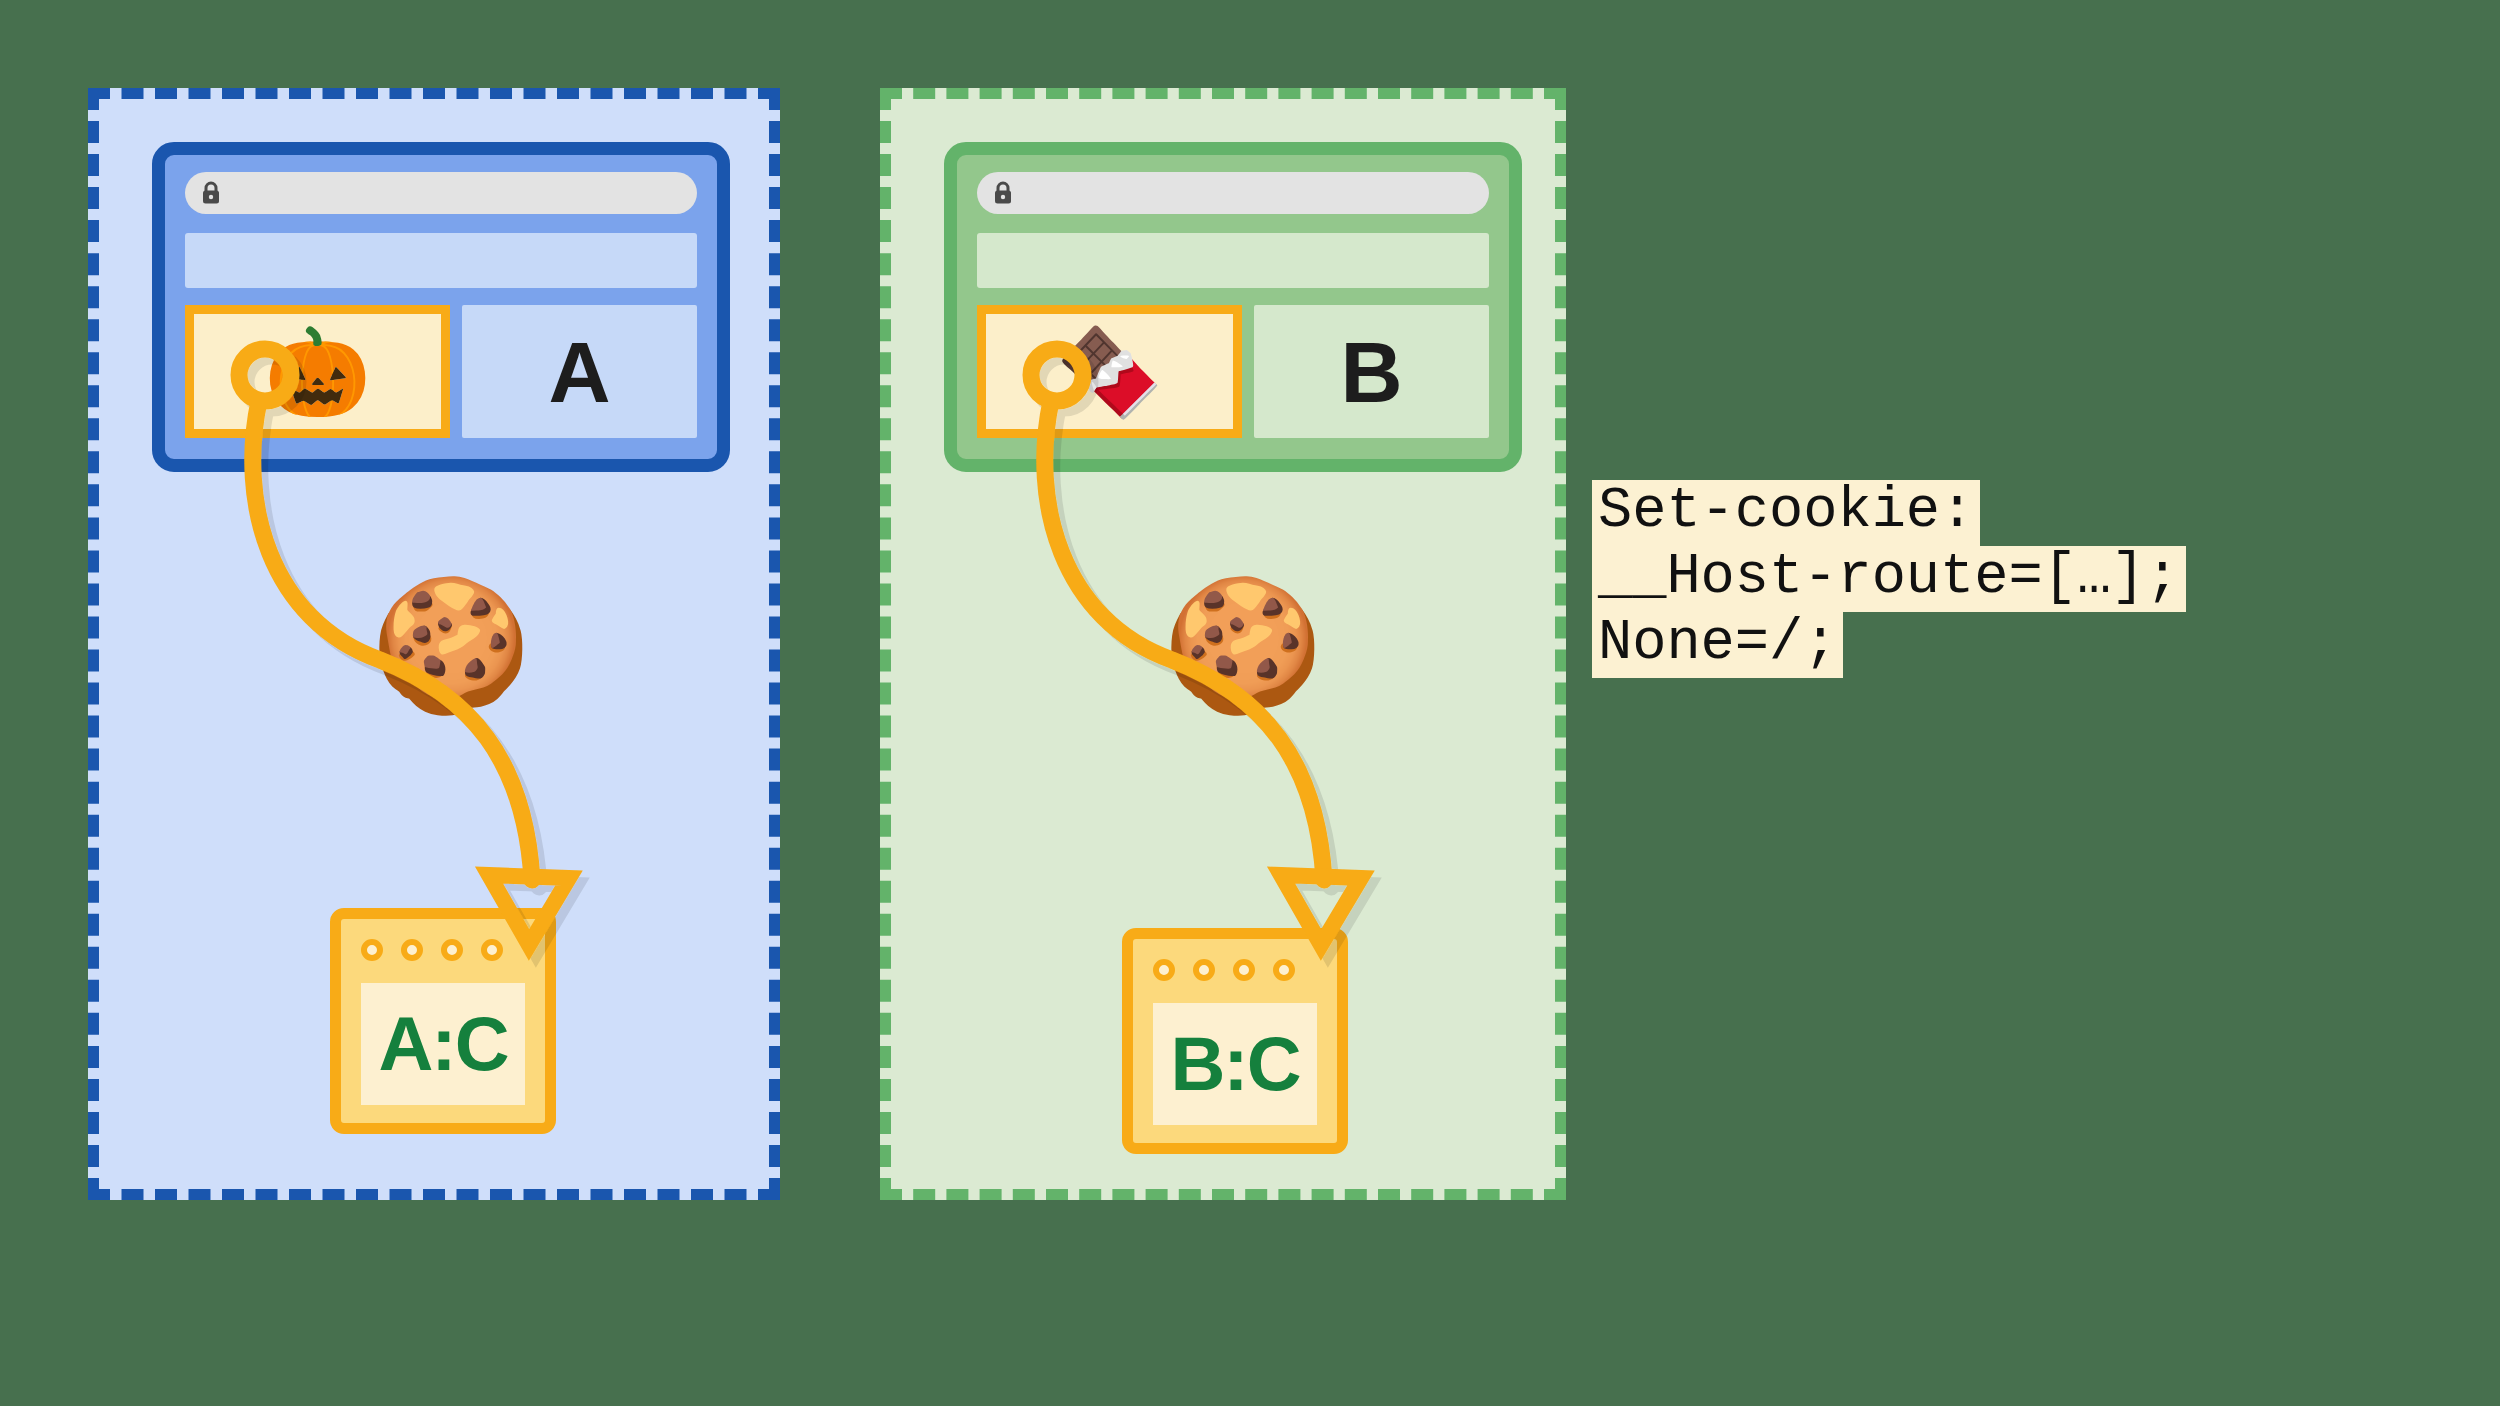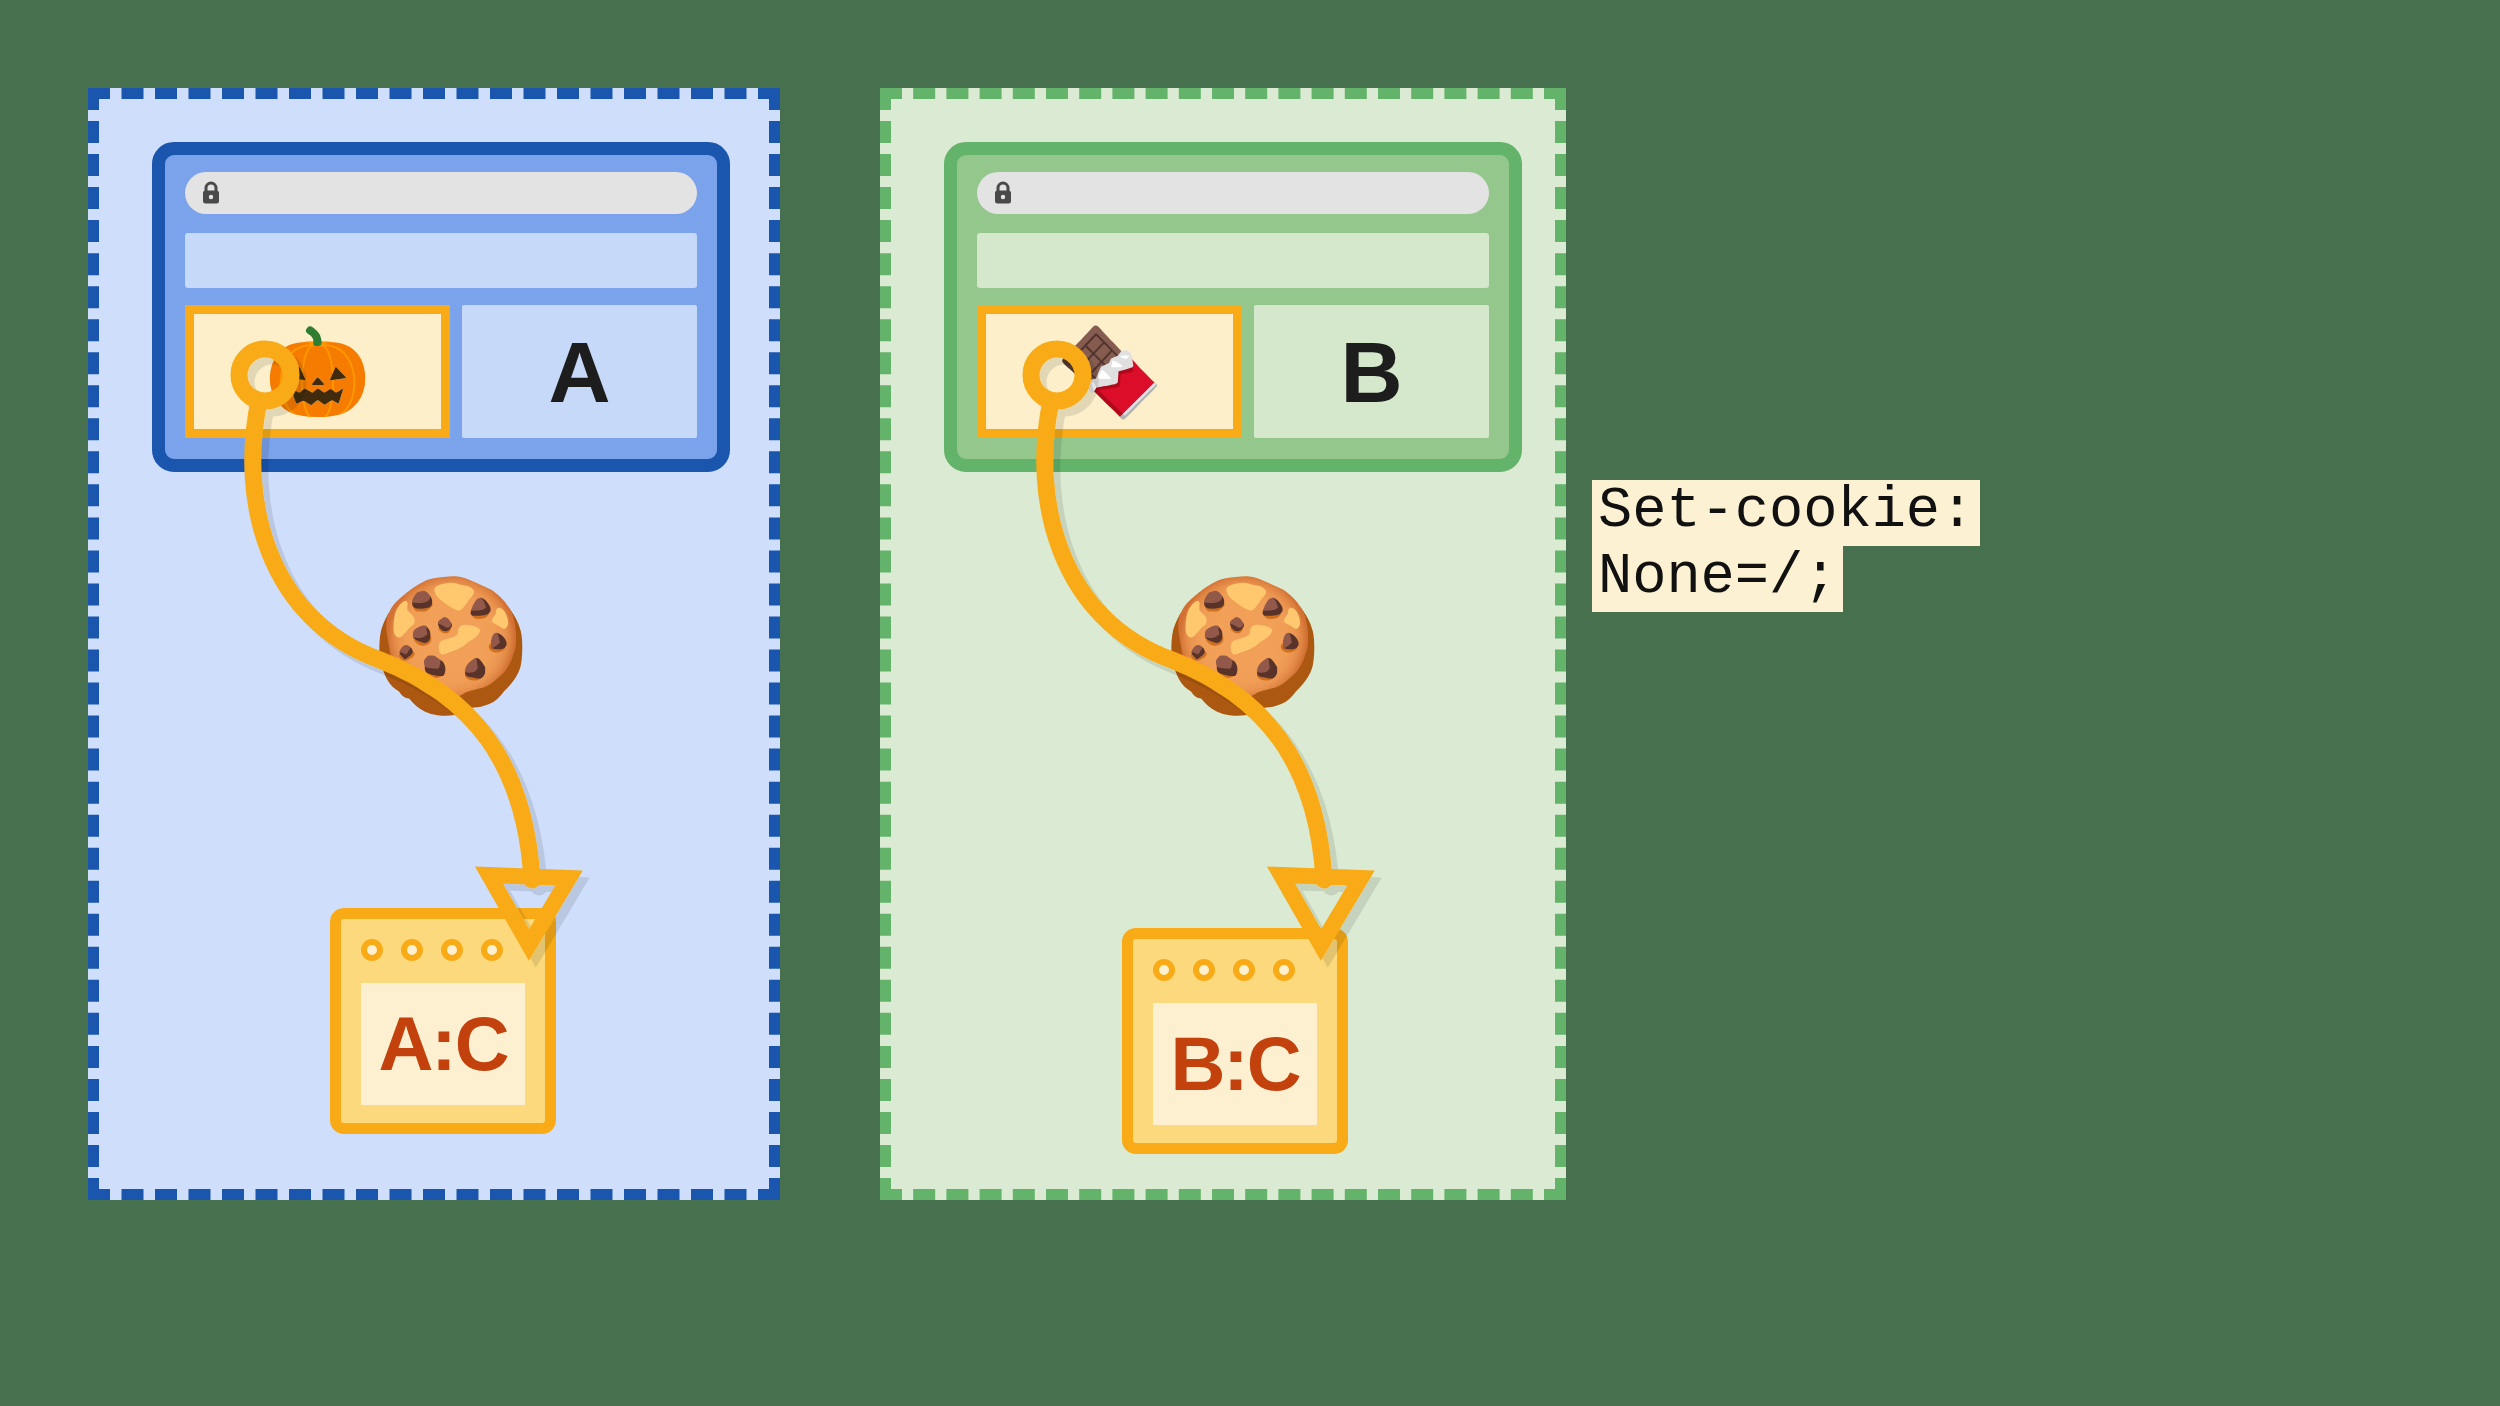--- a/index.html
+++ b/index.html
@@ -98,21 +98,21 @@
   }
   .note .dots i{
     display:block;width:22px;height:22px;border-radius:50%;
     background:#fdf0d0;border:6px solid #f8ab17;box-sizing:border-box;
   }
   .note .screen{
     position:absolute;left:20px;right:20px;top:64px;bottom:18px;
     background:#fdf0d0;display:flex;align-items:center;justify-content:center;
   }
   .note .screen span{
-    font-size:76px;font-weight:700;color:#c2410c;letter-spacing:-2px;
+    font-size:76px;font-weight:700;color:#15803d;letter-spacing:-2px;
     font-family:"Liberation Sans", sans-serif;line-height:1;
   }
 
   
   .connector{position:absolute;left:0;top:0;width:2500px;height:1406px;
     pointer-events:none;}
 
   
   #code-block{
     position:absolute;left:1592px;top:480px;
@@ -228,16 +228,17 @@
 
     <g filter="url(#sh)">
       <circle cx="1057" cy="375" r="26" fill="none" stroke="#f8ab17" stroke-width="17"></circle>
       <path d="M 1051 401 C 1030 500 1060 620 1172 660 C 1262 695 1317 760 1324 880" fill="none" stroke="#f8ab17" stroke-width="17" stroke-linecap="round"></path>
       <path d="M 1281 875 L 1361 878 L 1321 945 Z" fill="none" stroke="#f8ab17" stroke-width="16" stroke-linejoin="miter"></path>
     </g>
   </svg>
 
   <div id="code-block">
       <span class="ln">Set-cookie:</span>
+      <span class="ln">__Host-route=[…];</span>
       <span class="ln">None=/;</span>
     </div>
 
 </div>
 
 </body></html>

